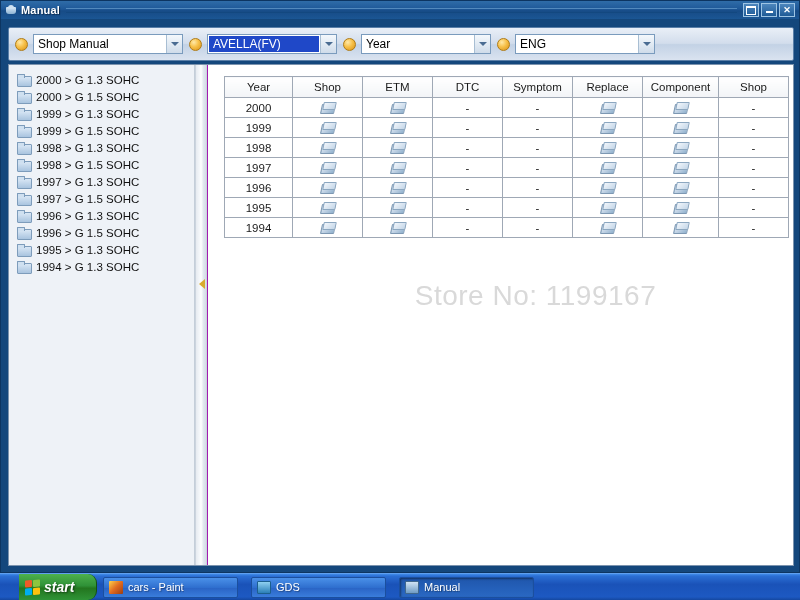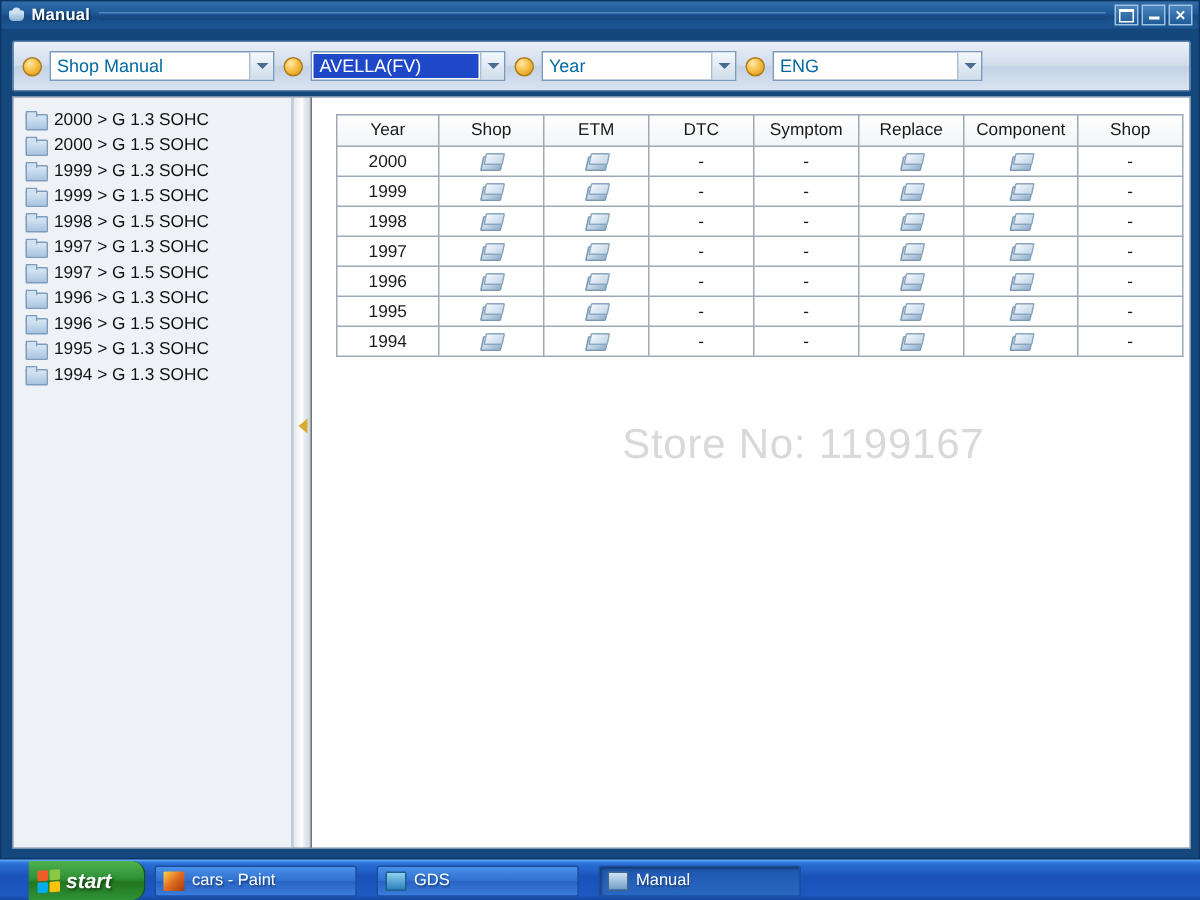--- a/index.html
+++ b/index.html
@@ -141,21 +141,21 @@
     height: 20px;
     background: #ffffff;
     border: 1px solid #7a9bbd;
     display: flex;
     align-items: center;
     position: relative;
     cursor: pointer;
   }
   .combo .combo-value {
     font-size: 12px;
-    color: #0369a1;
+    color: #000000;
     padding-left: 4px;
     flex: 1 1 auto;
     white-space: nowrap;
     overflow: hidden;
   }
   .combo.selected .combo-value {
     background: #1f48c8;
     color: #ffffff;
     padding: 1px 4px;
     margin: 0 1px;
@@ -177,21 +177,21 @@
   #combo-manual { width: 150px; }
   #combo-model  { width: 130px; }
   #combo-year   { width: 130px; }
   #combo-lang   { width: 140px; }
 
   
   #client {
     position: absolute;
     left: 7px; top: 63px;
     width: 786px; height: 502px;
-    background: #737373;
+    background: #a21caf;
     border: 1px solid #7b93ae;
   }
 
   
   #sidebar {
     position: absolute;
     left: 0; top: 0;
     width: 186px; height: 100%;
     background: #eef2f7;
     border-right: 1px solid #c4ced9;
@@ -545,20 +545,24 @@
         <div class="tree-item">
           <span class="folder-icon"></span>
           <span class="tree-label">1999 &gt; G 1.3 SOHC</span>
         </div>
         <div class="tree-item">
           <span class="folder-icon"></span>
           <span class="tree-label">1999 &gt; G 1.5 SOHC</span>
         </div>
         <div class="tree-item">
           <span class="folder-icon"></span>
+          <span class="tree-label">1998 &gt; G 1.3 SOHC</span>
+        </div>
+        <div class="tree-item">
+          <span class="folder-icon"></span>
           <span class="tree-label">1998 &gt; G 1.5 SOHC</span>
         </div>
         <div class="tree-item">
           <span class="folder-icon"></span>
           <span class="tree-label">1997 &gt; G 1.3 SOHC</span>
         </div>
         <div class="tree-item">
           <span class="folder-icon"></span>
           <span class="tree-label">1997 &gt; G 1.5 SOHC</span>
         </div>

